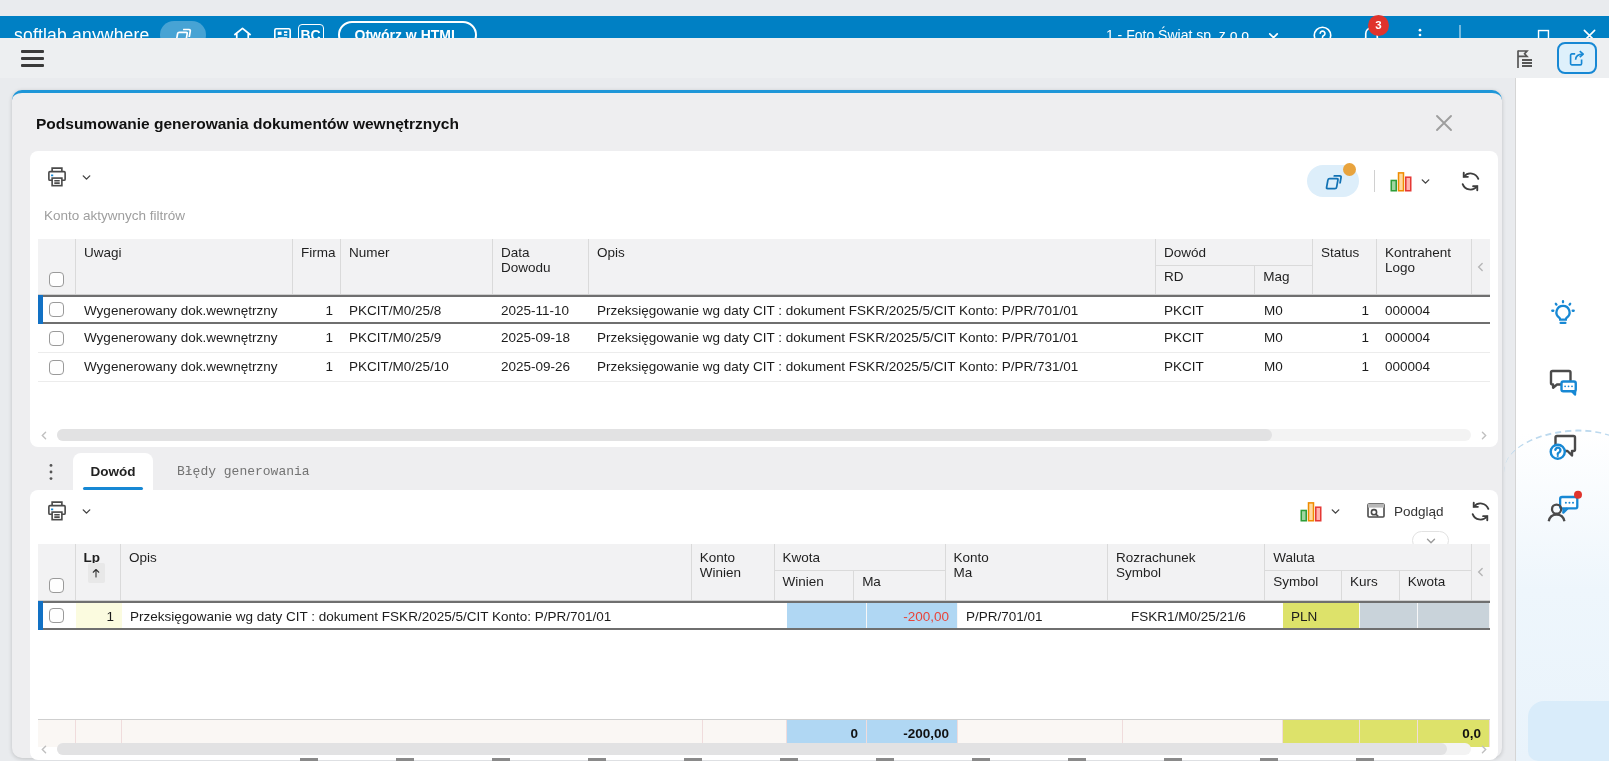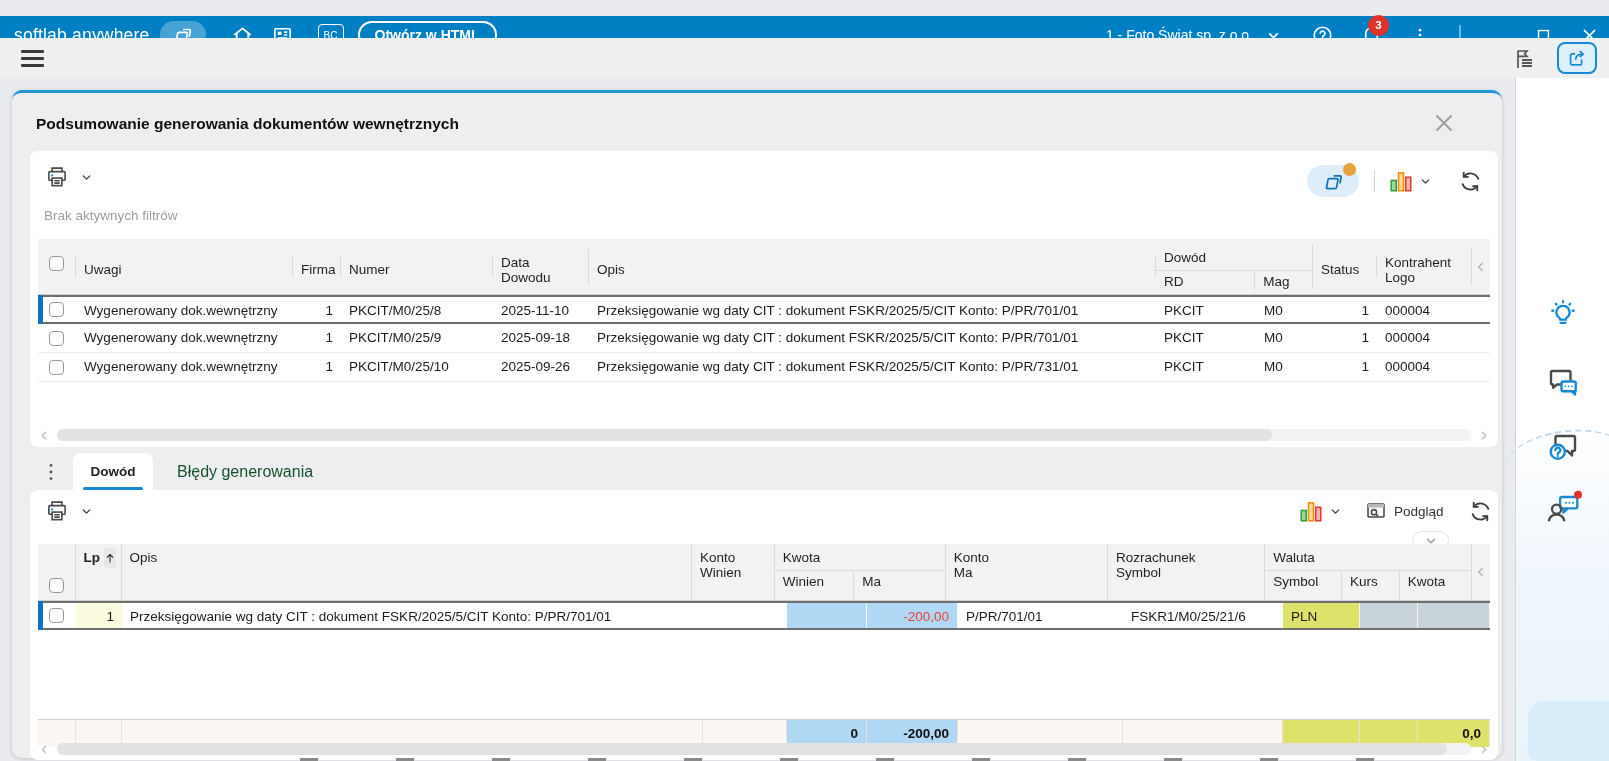--- a/index.html
+++ b/index.html
@@ -6,21 +6,21 @@
 html,body { width:1609px; height:761px; overflow:hidden; }
 body { position:relative; background:#e9ebee; }
 svg { display:block; }
 
 
 .topbar { position:absolute; left:0; top:16px; width:1609px; height:38px; background:#0080c4; color:#fff; display:flex; align-items:center; }
 .brand { font-size:17.5px; margin-left:14px; letter-spacing:.2px; }
 .tb-pill { margin-left:10px; width:46px; height:28px; border-radius:14px; background:rgba(255,255,255,.28); display:flex; align-items:center; justify-content:center; }
 .tb-ic { margin-left:25px; display:flex; align-items:center; justify-content:center; }
 .tb-ic.n2 { margin-left:17px; }
-.tb-bc { margin-left:24px; width:26px; height:22px; border:1.6px solid #fff; border-radius:4px; font-size:10px; font-weight:normal; display:flex; align-items:center; justify-content:center; }
+.tb-bc { margin-left:4px; width:26px; height:22px; border:1.6px solid #fff; border-radius:4px; font-size:14px; font-weight:bold; display:flex; align-items:center; justify-content:center; }
 .tb-open { margin-left:14px; height:28px; border:2px solid #fff; border-radius:15px; padding:0 15px; font-size:14px; font-weight:bold; color:#fff; display:flex; align-items:center; background:transparent; }
 .search { position:absolute; left:645px; top:5px; width:315px; height:28px; border-radius:14px; background:#b4daf2; border:1px solid #7db8dd; display:flex; align-items:center; color:#15568e; }
 .search svg { margin-left:13px; }
 .search span { margin-left:10px; font-size:14.5px; }
 .tb-right { position:absolute; right:0; top:0; height:38px; display:flex; align-items:center; }
 .company { font-size:14px; }
 .chev-co { margin-left:13px; }
 .help-ic { margin-left:30px; }
 .bell-wrap { margin-left:26px; position:relative; }
 .badge { position:absolute; left:8px; top:-9px; min-width:21px; height:21px; border-radius:11px; background:#e0332c; color:#fff; font-size:11.5px; font-weight:bold; display:flex; align-items:center; justify-content:center; }
@@ -78,50 +78,50 @@
 .trow { display:flex; border-bottom:1px solid #ececec; background:#fff; position:relative; }
 .td { font-size:13.5px; color:#1c1c1c; padding:0 8px; white-space:nowrap; overflow:hidden; }
 .td.num { text-align:right; }
 .tcb { display:flex; align-items:center; padding-left:11px; }
 .trow.sel { border-top:2px solid #6f6f6f; border-bottom:2px solid #6f6f6f; }
 .trow.sel::before { content:""; position:absolute; left:0; top:-2px; bottom:-2px; width:5px; background:#1271c4; }
 
 
 .t1 { position:absolute; left:8px; top:88px; width:1452px; }
 .t1 .w0{width:38px}.t1 .w1{width:217px}.t1 .w2{width:48px}.t1 .w3{width:152px}.t1 .w4{width:96px}.t1 .w5{width:567px}.t1 .wg{width:157px}.t1 .w6{width:100px}.t1 .w7{width:57px}.t1 .w8{width:64px}.t1 .w9{width:95px}.t1 .w10{width:18px}
-.t1 .thead { height:56px;align-items:center; }
+.t1 .thead { height:56px; }
 .t1 .trow { height:29px; }
 .t1 .td { line-height:28px; }
 
 
 .t2 { position:absolute; left:8px; top:54px; width:1452px; }
 .t2 .w0{width:38px}.t2 .w1{width:46px}.t2 .w2{width:581px}.t2 .w3{width:84px}.t2 .wg1{width:171px}.t2 .s1{width:80px}.t2 .s2{width:91px}.t2 .w4{width:165px}.t2 .w5{width:160px}.t2 .wg2{width:207px}.t2 .s3{width:77px}.t2 .s4{width:58px}.t2 .s5{width:72px}.t2 .w6{width:18px}
 .t2 .thead { height:57px; }
 .t2 .trow { height:29px; }
 .t2 .td { line-height:28px; }
-.lp-h { display:flex; }
+.lp-h { display:flex;flex-direction:column; }
 .sort-box { margin-left:4px; margin-top:-2px; width:17px; height:20px; background:#e8e8e8; display:flex; align-items:center; justify-content:center; border-radius:2px; }
 
 .cell-blue { background:#b0d7f3; border-right:1px solid #f7f7f7; }
 .cell-yellow { background:#dde26a; border-right:1px solid #f7f7f7; }
 .cell-gray { background:#c9d3da; border-right:1px solid #f7f7f7; }
 .lp-cell { background:#fbfbdf; }
 .red { color:#e8443a; }
 
 
 .hscroll { position:absolute; left:8px; right:8px; display:flex; align-items:center; height:14px; }
 .hs-track { flex:1; height:12px; background:#f3f3f3; border-radius:6px; position:relative; margin:0 6px; }
 .hs-thumb { position:absolute; left:0; top:0; height:12px; background:#e2e2e3; border-radius:6px; }
 
 
 .dots-v { position:absolute; left:32px; top:368px; }
 .stab1 { position:absolute; left:61px; top:360px; width:80px; height:37px; background:#fff; border-radius:8px 8px 0 0; display:flex; align-items:center; justify-content:center; }
 .stab1 span { font-size:13.5px; font-weight:bold; color:#222; }
 .stab1 .under { position:absolute; left:10px; right:10px; bottom:0; height:3px; background:#1788d4; border-radius:2px; }
-.stab2 { position:absolute; left:165px; top:360px; height:37px; display:flex; align-items:center; font-size:16px; color:#14532d; }
+.stab2 { position:absolute; left:165px; top:360px; height:37px; display:flex; align-items:center; font-size:13px; color:#737373;font-family:Liberation Mono, monospace; }
 
 
 .tbr2 { position:absolute; top:8px; left:1268px; display:flex; align-items:center; }
 .preview-btn { display:flex; align-items:center; margin-left:22px; }
 .preview-btn span { margin-left:6px; font-size:13.5px; color:#333; }
 .expander { position:absolute; left:1382px; top:41px; width:37px; height:19px; background:#fff; border:1px solid #e2e2e2; border-radius:10px; display:flex; align-items:center; justify-content:center; }
 
 
 .sumrow { position:absolute; left:8px; top:229px; width:1452px; height:28px; display:flex; background:#faf7f4; border-top:1px solid #cfcfcf; }
 .sd { font-size:13.5px; font-weight:bold; color:#111; padding:0 8px; line-height:27px; border-right:1px solid #f0dcdc; }
@@ -293,21 +293,21 @@
             <path d="m6 9 6 6 6-6"></path>
           </svg>
       </span>
       <svg style="margin-left:26px" width="25" height="25" viewBox="0 0 24 24" fill="none" stroke="#3d3d3d" stroke-width="1.8" stroke-linecap="round">
           <path d="M19.5 9.5A8 8 0 0 0 5.8 7.2"></path>
           <path d="M5.5 3.5v4h4"></path>
           <path d="M4.5 14.5a8 8 0 0 0 13.7 2.3"></path>
           <path d="M18.5 20.5v-4h-4"></path>
         </svg>
     </div>
-    <div class="filters">Brak aktywnych filtrów</div>
+    <div class="filters">Konto aktywnych filtrów</div>
 
     <div class="t1">
       <div class="thead">
         <div class="th-cb w0">
             <span class="cbx"></span>
           </div>
         <div class="th w1">Uwagi</div>
         <div class="th w2">Firma</div>
         <div class="th w3">Numer</div>
         <div class="th w4">

